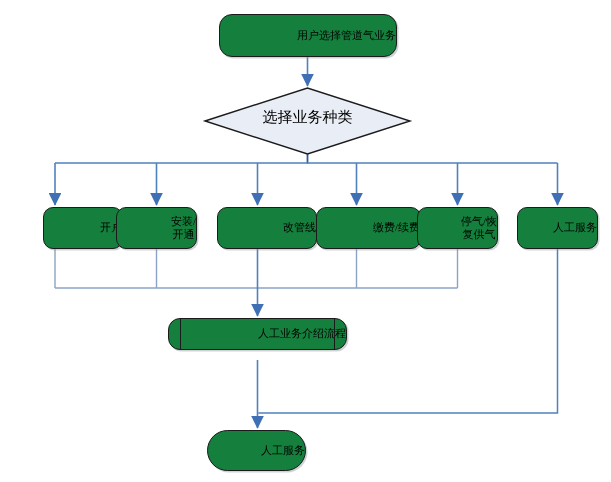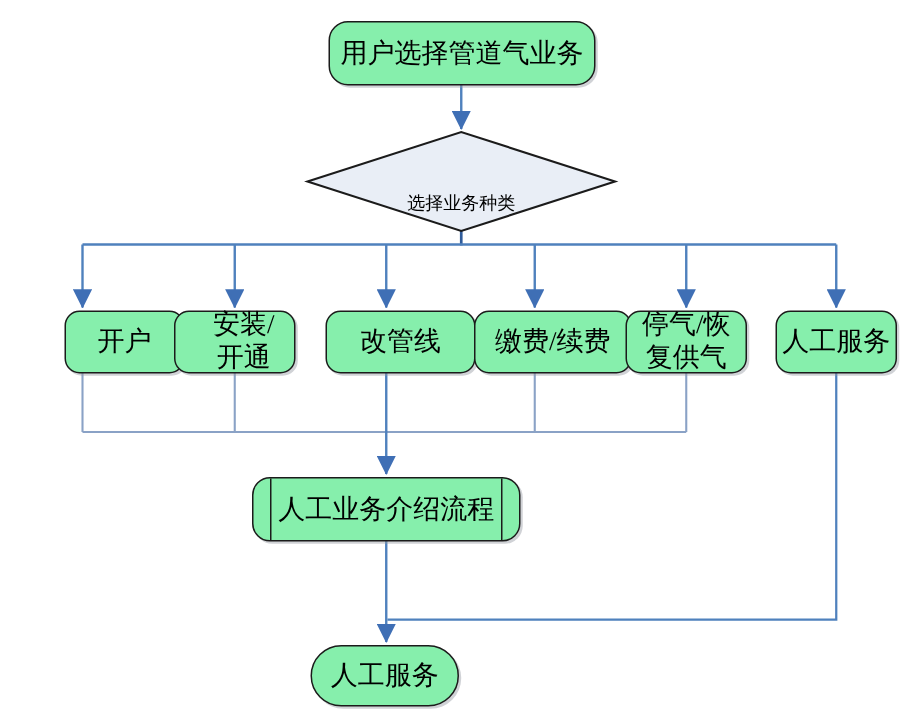--- a/index.html
+++ b/index.html
@@ -7,43 +7,43 @@
     position:relative;
     width:611px;height:482px;
     background:#ffffff;
     font-family:"Liberation Serif","DejaVu Serif",serif;
     overflow:hidden;
   }
   .lines-svg{position:absolute;left:0;top:0;z-index:1;}
   .node{
     position:absolute;z-index:2;
     box-sizing:border-box;
-    background:#86efac;
+    background:#15803d;
     border:1.5px solid #1b1b1b;
-    display:flex;align-items:center;justify-content:center;
-    font-size:18px;color:#000;line-height:1.2;
+    display:flex;align-items:center;justify-content:flex-end;
+    font-size:11px;color:#000;line-height:1.2;
     text-align:center;
     white-space:pre-line;
     box-shadow:1.5px 1.5px 0 rgba(150,155,165,0.45);
   }
   .node-start{left:219px;top:14px;width:178px;height:43px;border-radius:13px;}
   .diamond-label{
     position:absolute;z-index:2;
-    left:205px;top:102px;width:205px;height:66px;
+    left:205px;top:84px;width:205px;height:66px;
     display:flex;align-items:center;justify-content:center;
-    font-size:12px;color:#000;
+    font-size:15px;color:#000;
   }
   .node-branch{top:207px;height:42px;border-radius:10px;}
   .b0{left:15px;width:80px;margin-left:28px;}
   .b1{left:116px;width:81px;padding-left:12px;}
   .b2{left:217px;width:100px;}
   .b3{left:316px;width:105px;}
   .b4{left:417px;width:81px;}
   .b5{left:517px;width:81px;}
-  .node-process{left:168px;top:318px;width:179px;height:43px;border-radius:12px;}
+  .node-process{left:168px;top:318px;width:179px;height:32px;border-radius:12px;}
   .pp-bar{
     position:absolute;top:0;bottom:0;width:1.4px;background:#1b1b1b;
   }
   .pp-bar.left{left:11px;}
   .pp-bar.right{right:11px;}
   .node-end{left:207px;top:430px;width:99px;height:41px;border-radius:20.5px;}
 </style>
 </head>
 <body>
 

